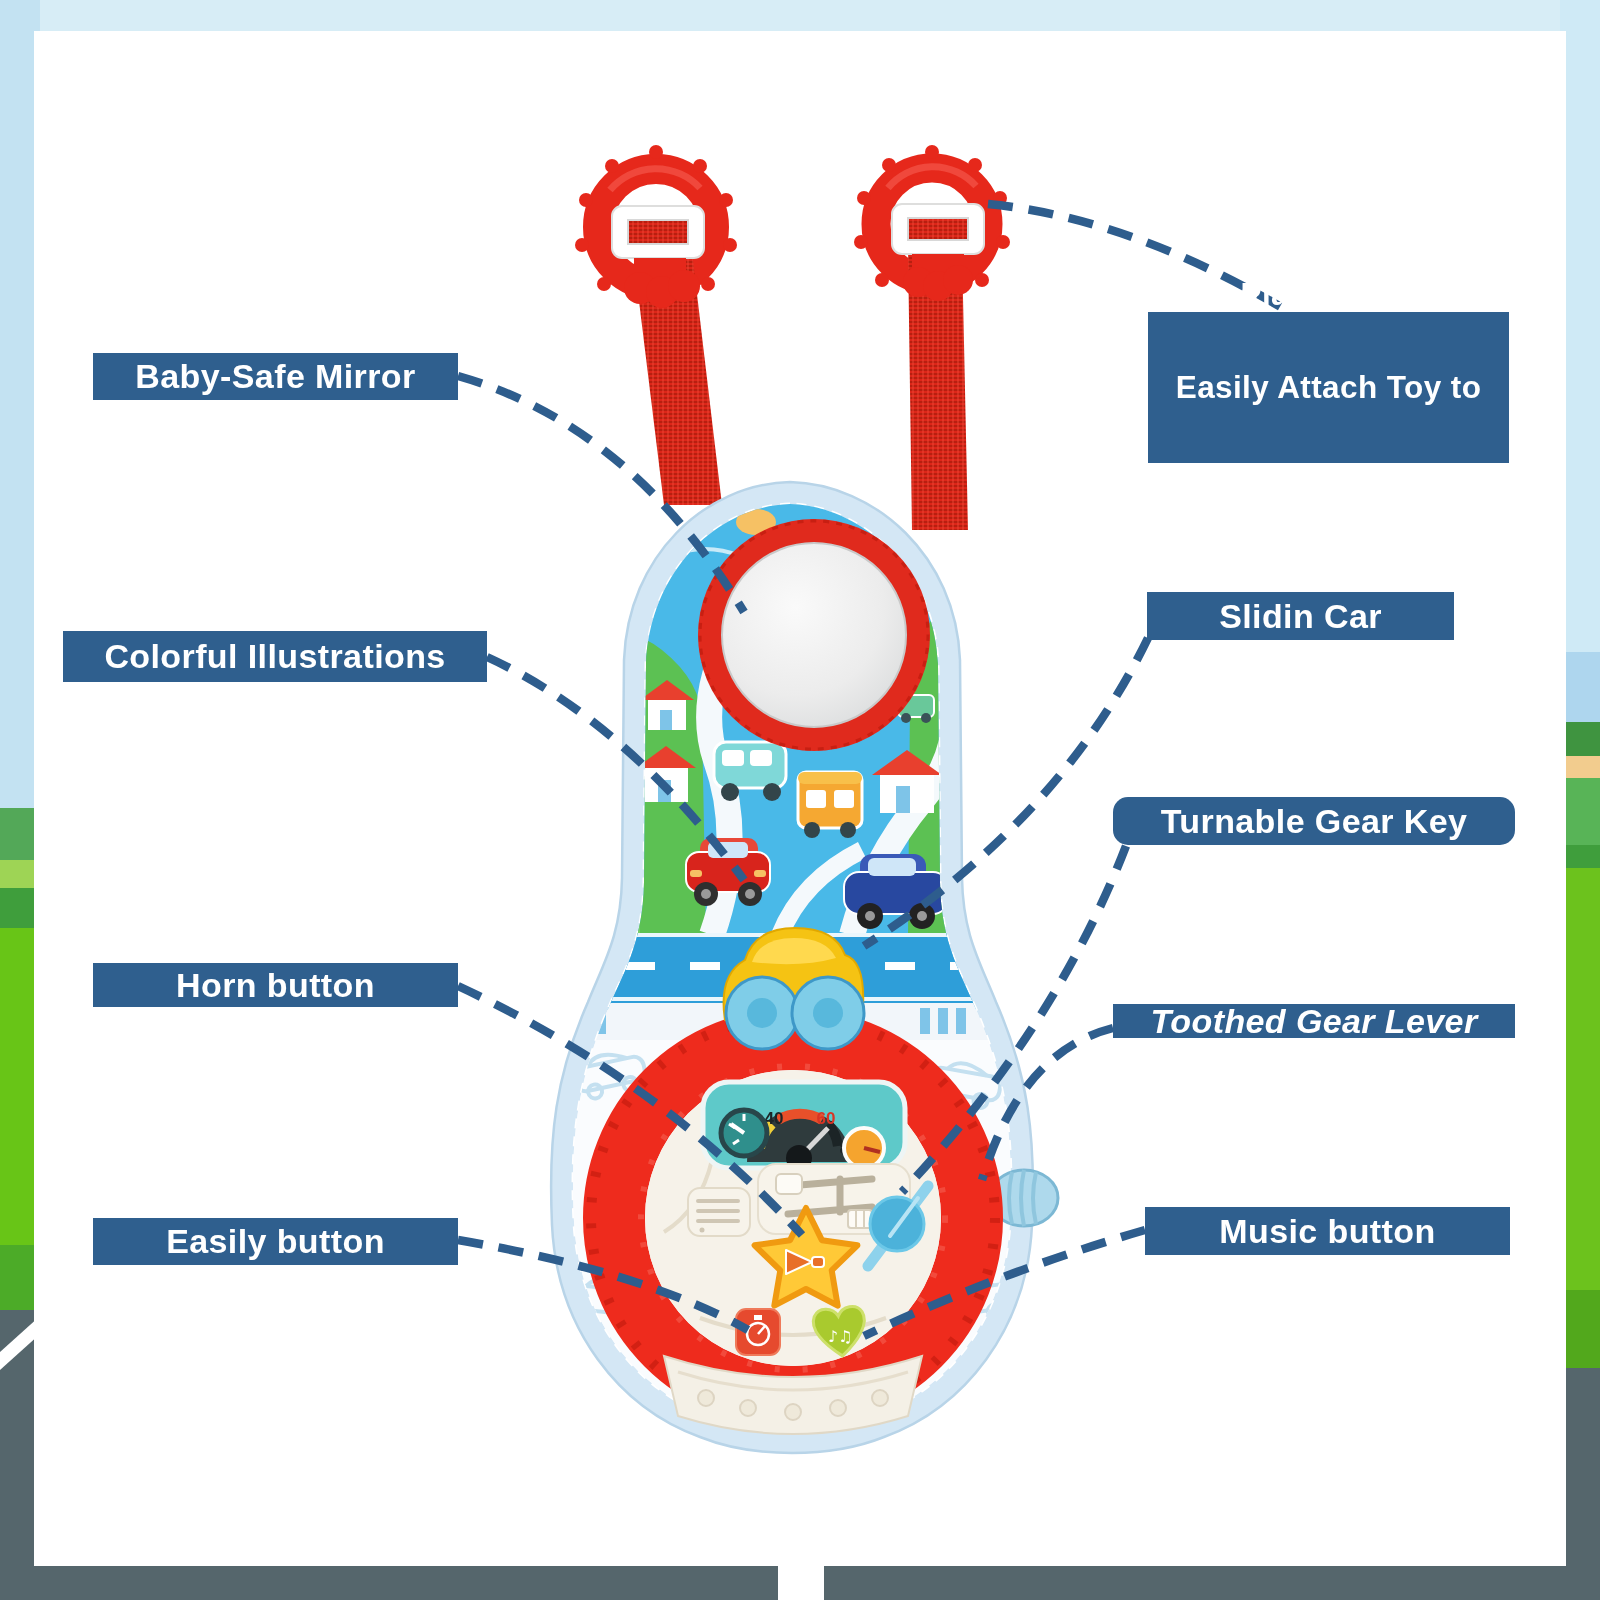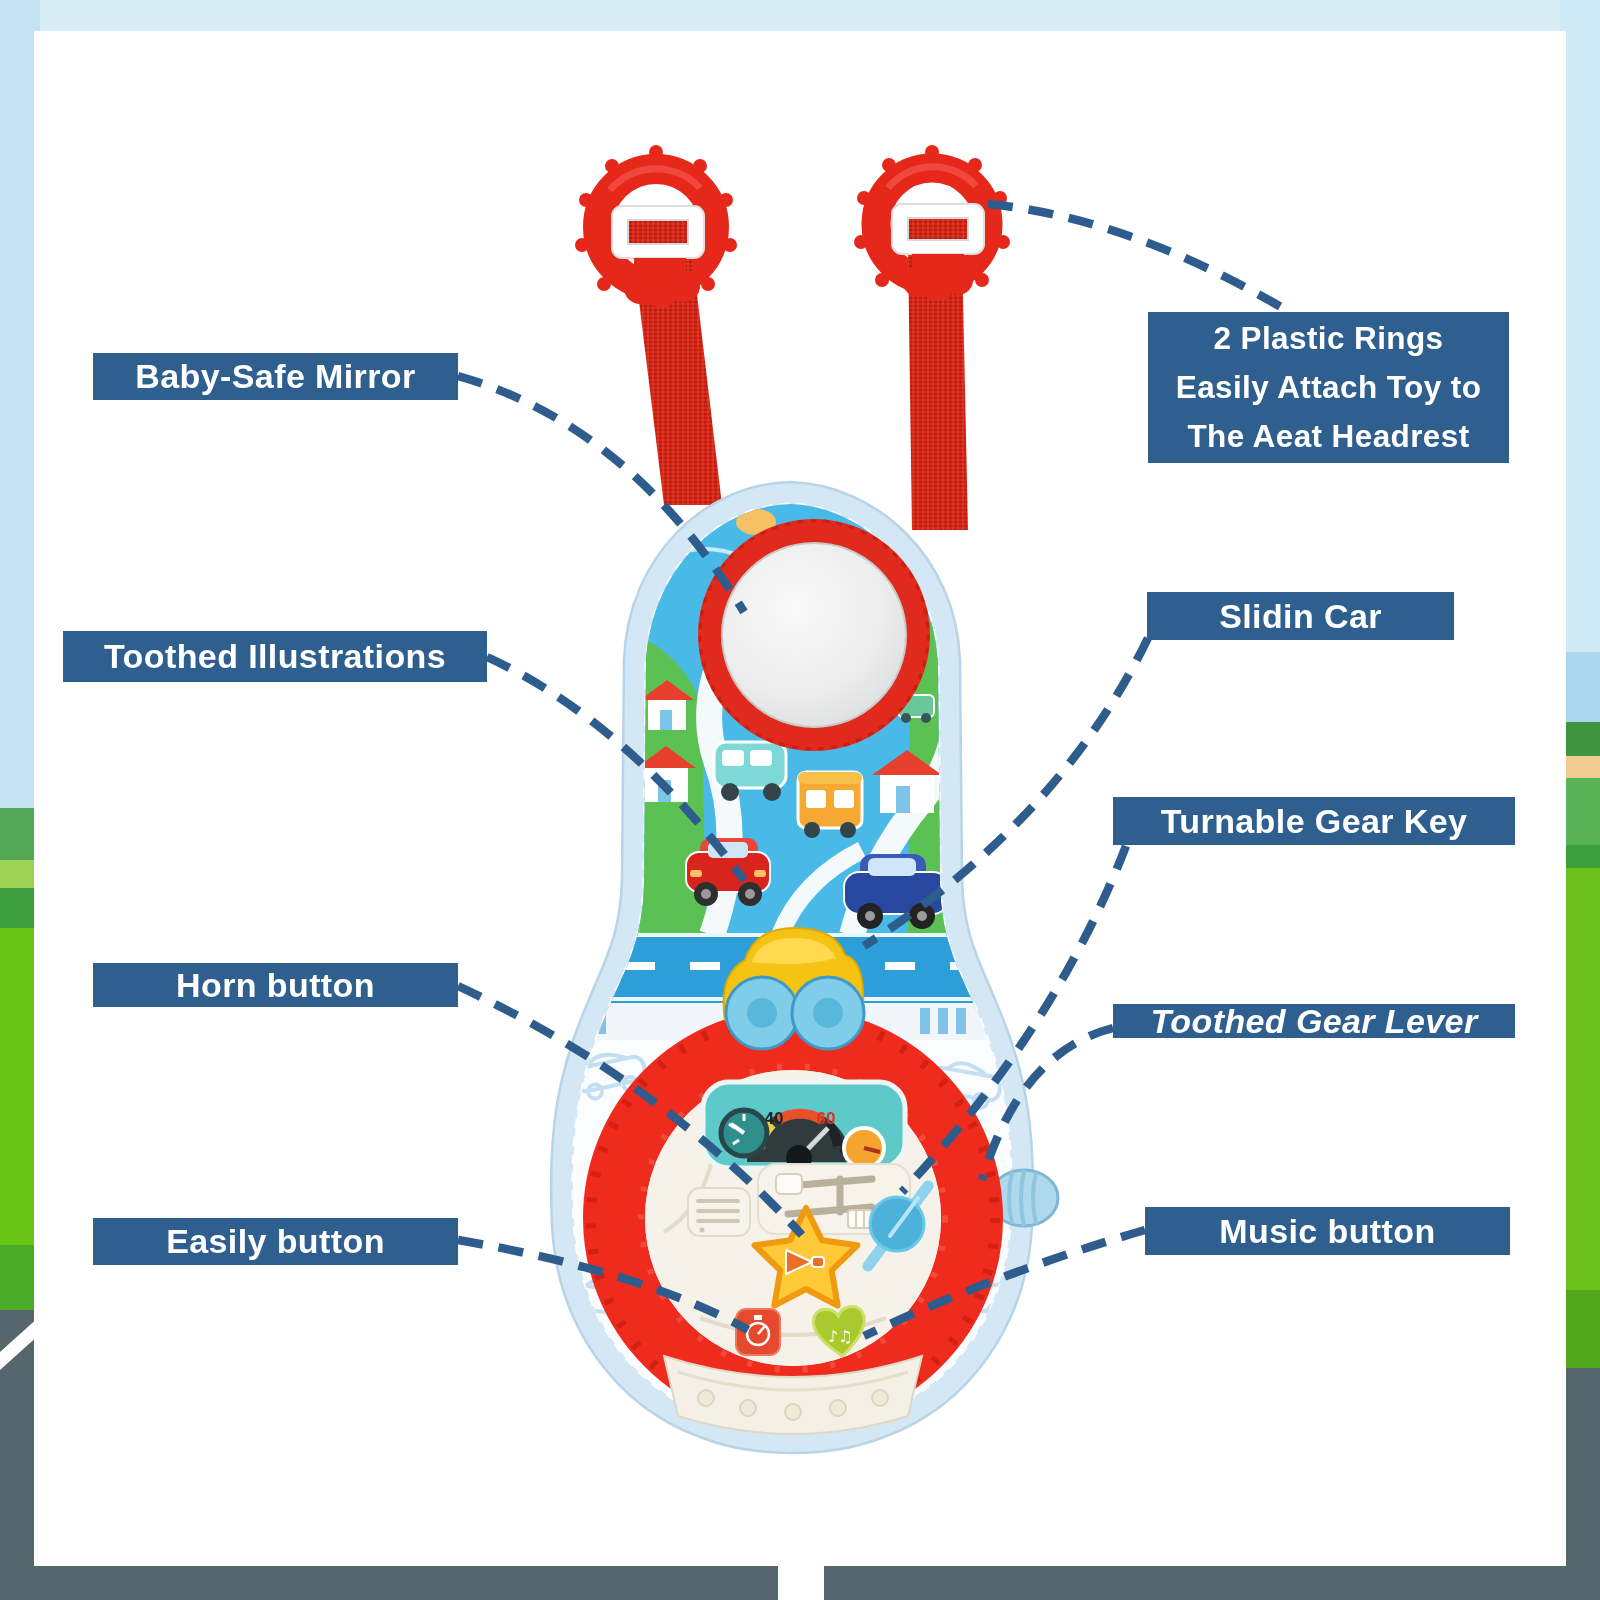--- a/index.html
+++ b/index.html
@@ -2,21 +2,21 @@
 <html><head>
 <meta charset="utf-8">
 <style>
   html,body{margin:0;padding:0;background:#fff;}
   .stage{position:relative;width:1600px;height:1600px;overflow:hidden;background:#d7edf6;
          font-family:"Liberation Sans",sans-serif;}
   .scene{position:absolute;left:0;top:0;width:1600px;height:1600px;}
   .callout{position:absolute;background:#2f5f8e;color:#fff;font-weight:bold;
            display:flex;align-items:center;justify-content:center;text-align:center;
            font-size:34px;letter-spacing:.4px;}
-  .callout.multi{flex-direction:column;font-size:31.5px;line-height:49px;}
+  .callout.multi{flex-direction:column;font-size:31.5px;line-height:49px;gap:44px;}
 </style>
 </head>
 <body>
 
 <div class="stage">
 <svg class="scene" viewBox="0 0 1600 1600">
   <defs>
     <pattern id="weave" width="10" height="8" patternUnits="userSpaceOnUse">
       <rect width="10" height="8" fill="#dd2619"></rect>
       <line x1="0" y1="2" x2="10" y2="2" stroke="#b81f10" stroke-width="2"></line>
@@ -341,26 +341,26 @@
     <path d="M458,1240 Q645,1272 748,1330"></path>
     <path d="M988,204 Q1130,218 1286,310"></path>
     <path d="M1148,638 Q1060,820 864,946"></path>
     <path d="M1126,846 Q1055,1030 902,1192"></path>
     <path d="M1113,1028 Q1020,1052 982,1180"></path>
     <path d="M1145,1230 Q1000,1272 864,1336"></path>
   </g>
 </svg>
 
 <div class="callout" style="left:93px;top:353px;width:365px;height:47px;">Baby-Safe Mirror</div>
-<div class="callout" style="left:63px;top:631px;width:424px;height:51px;">Toothed Illustrations</div>
+<div class="callout" style="left:63px;top:631px;width:424px;height:51px;">Colorful Illustrations</div>
 <div class="callout" style="left:93px;top:963px;width:365px;height:44px;">Horn button</div>
 <div class="callout" style="left:93px;top:1218px;width:365px;height:47px;">Easily button</div>
 
 <div class="callout multi" style="left:1148px;top:312px;width:361px;height:151px;">
   <div>2 Plastic Rings</div>
   <div>Easily Attach Toy to</div>
   <div>The Aeat Headrest</div>
 </div>
 <div class="callout" style="left:1147px;top:592px;width:307px;height:48px;">Slidin Car</div>
-<div class="callout" style="left:1113px;top:797px;width:402px;height:48px;">Turnable Gear Key</div>
+<div class="callout" style="left:1113px;top:797px;width:402px;height:48px;border-radius:15px;">Turnable Gear Key</div>
 <div class="callout" style="left:1113px;top:1004px;width:402px;height:34px;font-style:italic;">Toothed Gear Lever</div>
 <div class="callout" style="left:1145px;top:1207px;width:365px;height:48px;">Music button</div>
 </div>
 
 </body></html>

